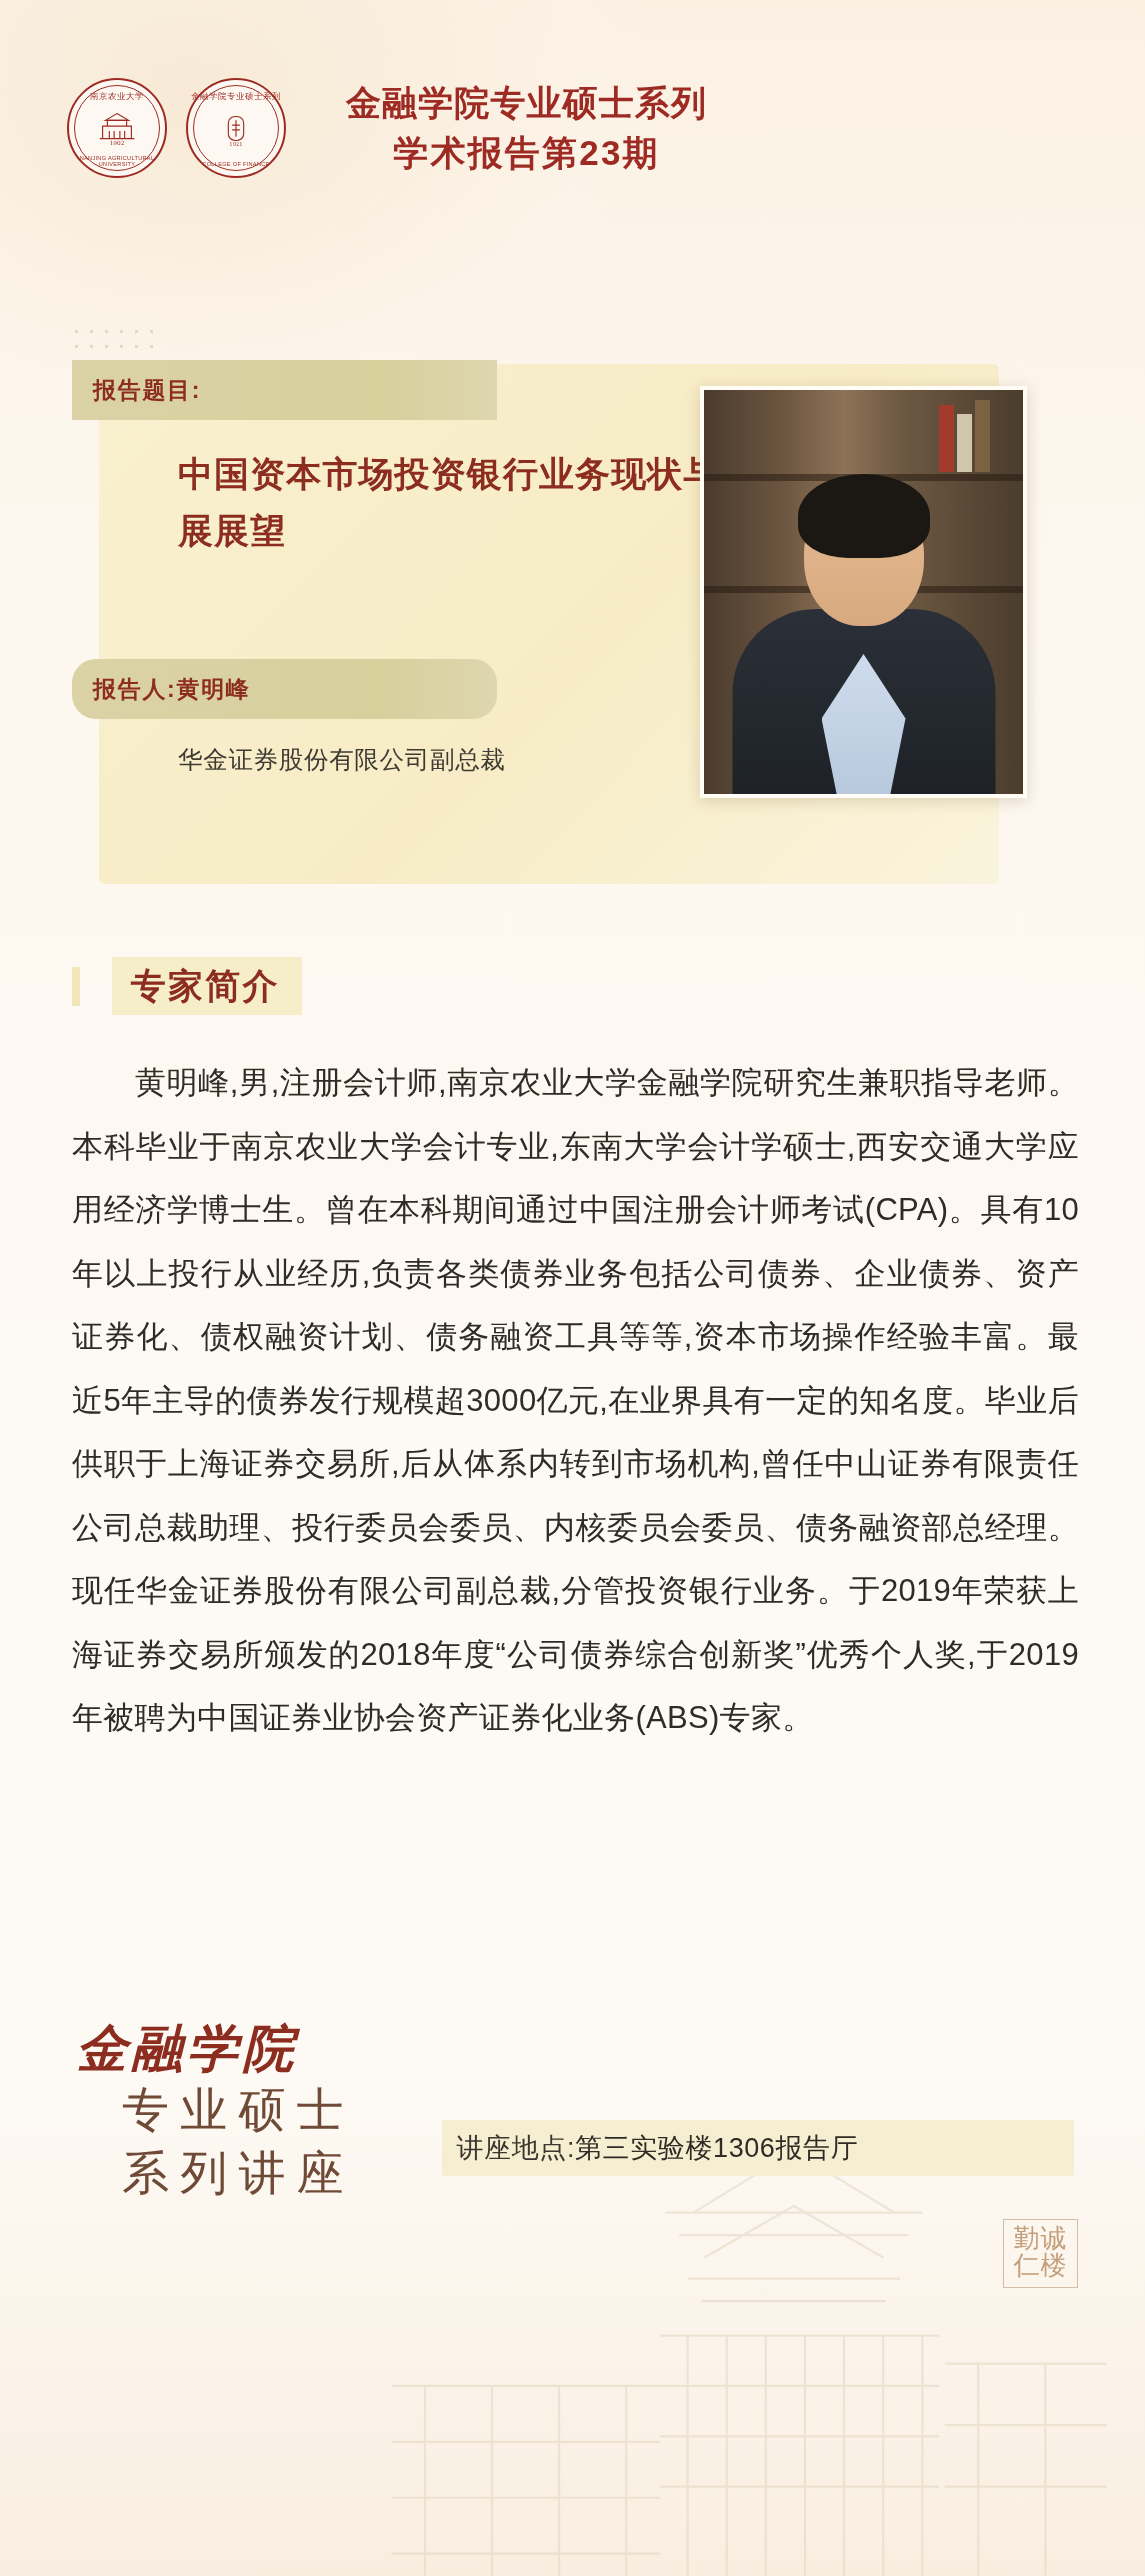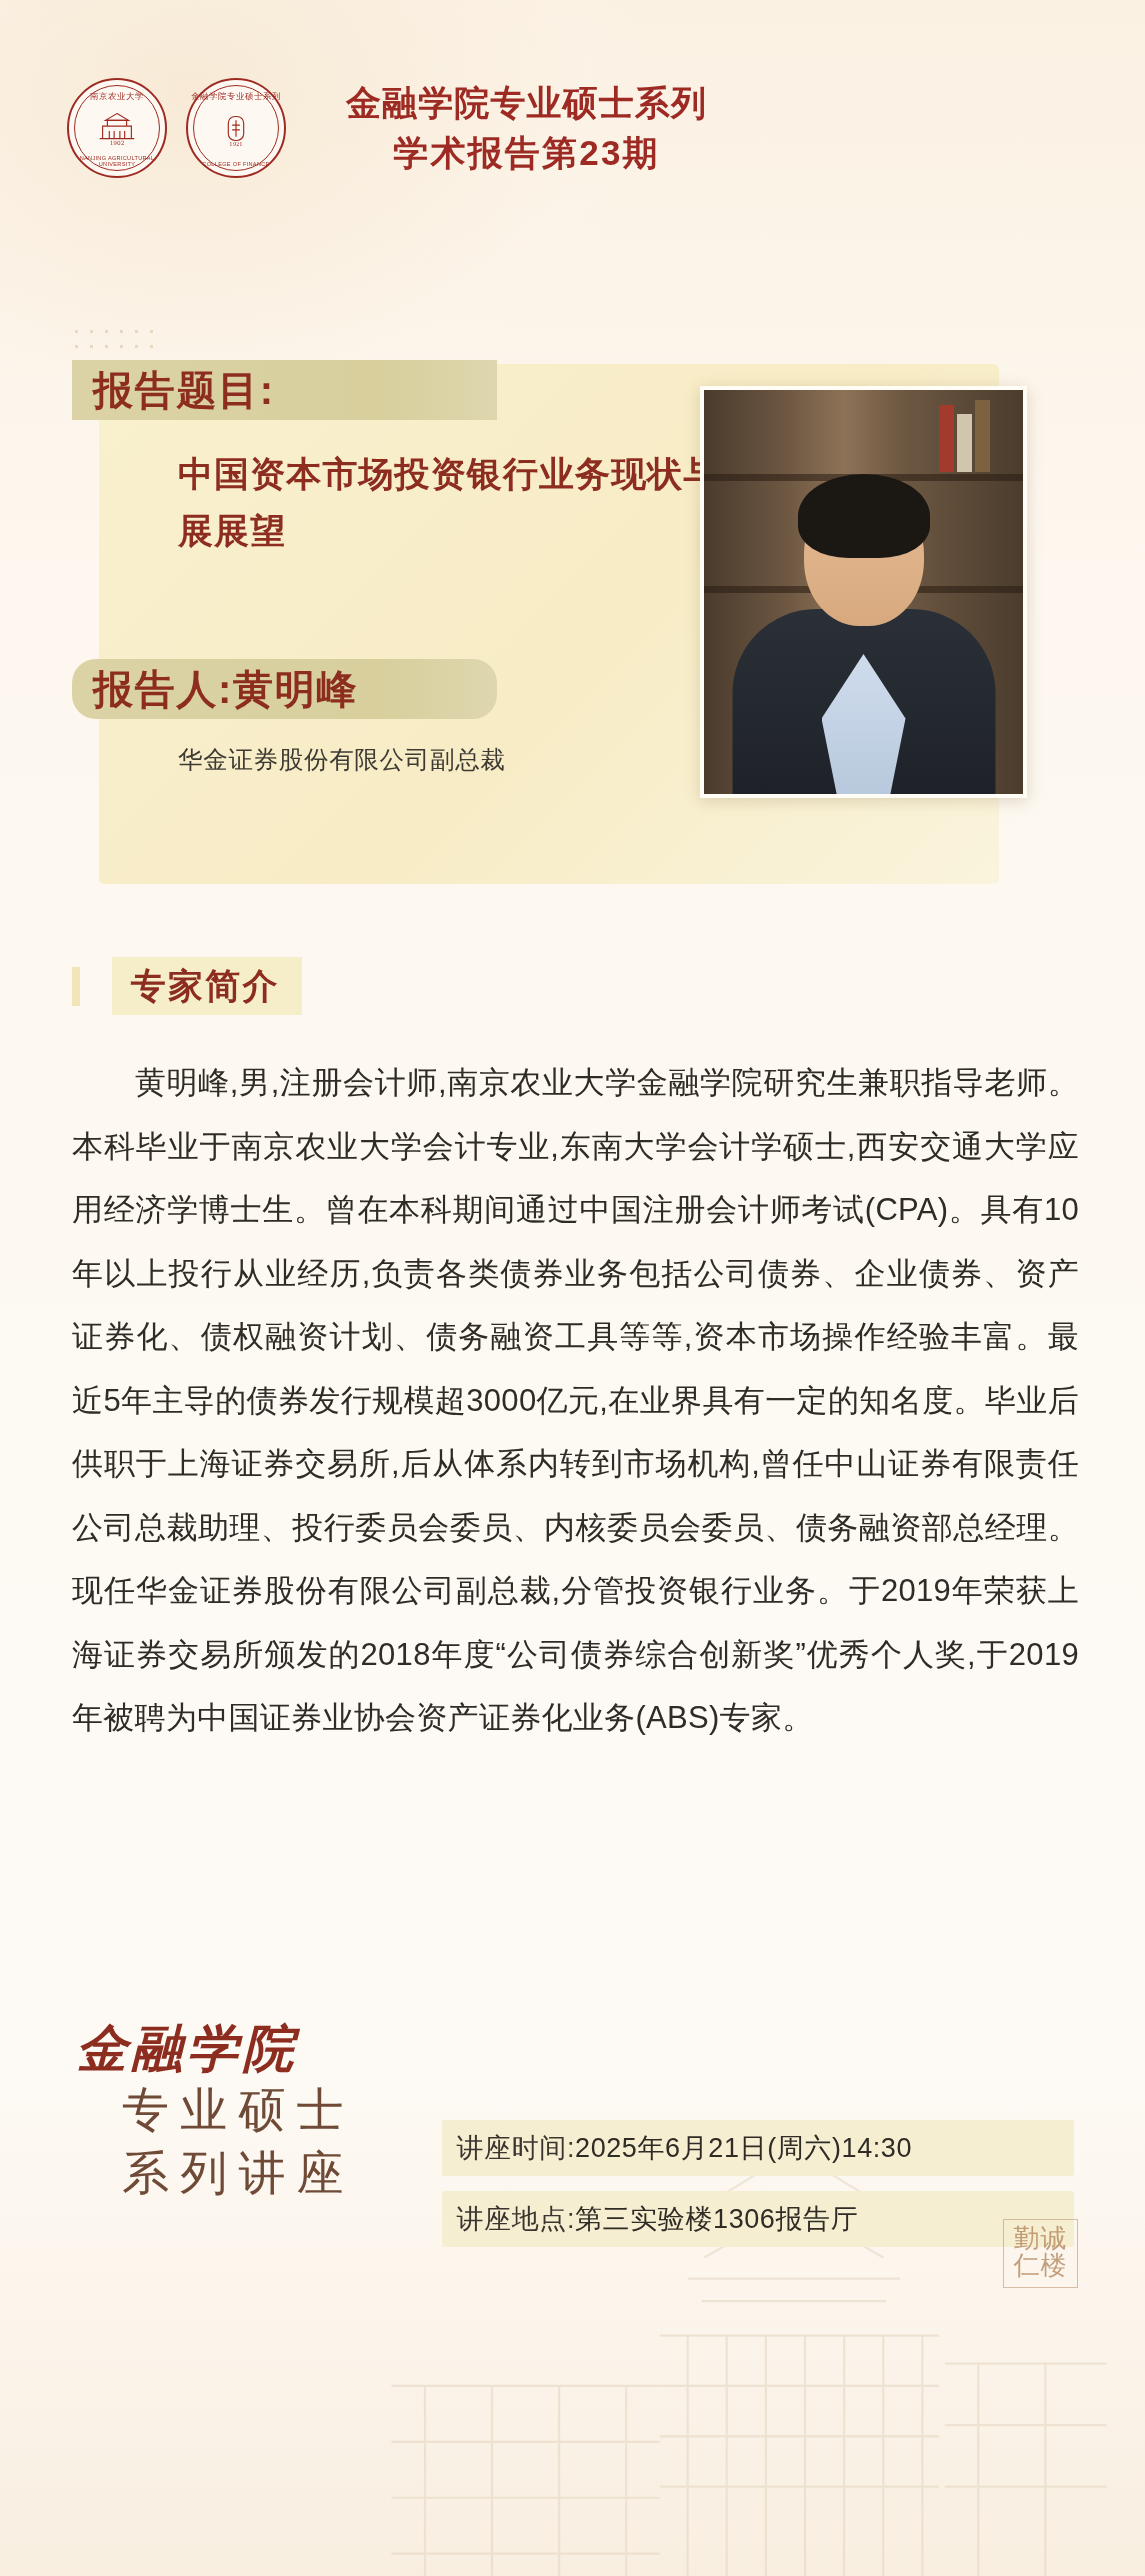--- a/index.html
+++ b/index.html
@@ -130,21 +130,21 @@
   .label-strip {
     position: absolute;
     height: 60px;
     background: #d7cfa0;
     display: flex;
     align-items: center;
     padding-left: 21px;
     box-sizing: border-box;
     color: #8c2d20;
     font-weight: bold;
-    font-size: 40px;
+    font-size: 23px;
     letter-spacing: 1.7px;
   }
   .strip-title {
     left: 0;
     top: 31px;
     width: 425px;
     background: linear-gradient(90deg, #dbd3a6 0%, #d8cf9d 72%, #ded6ae 100%);
   }
   .strip-speaker {
     left: 0;
@@ -459,24 +459,20 @@
   </svg>
 
   <div class="brand">
     <div class="brand-line1">金融学院</div>
     <div class="brand-line2">专业硕士</div>
     <div class="brand-line3">系列讲座</div>
   </div>
 
   <div class="info-rows">
     <div class="info-row">
-      <span class="k">讲座时间:</span>
-      <span class="v">2025年6月21日(周六)14:30</span>
-    </div>
-    <div class="info-row">
       <span class="k">讲座地点:</span>
       <span class="v">第三实验楼1306报告厅</span>
     </div>
   </div>
 
   <div class="stamp">
     <div>勤诚</div>
     <div>仁楼</div>
   </div>
 

